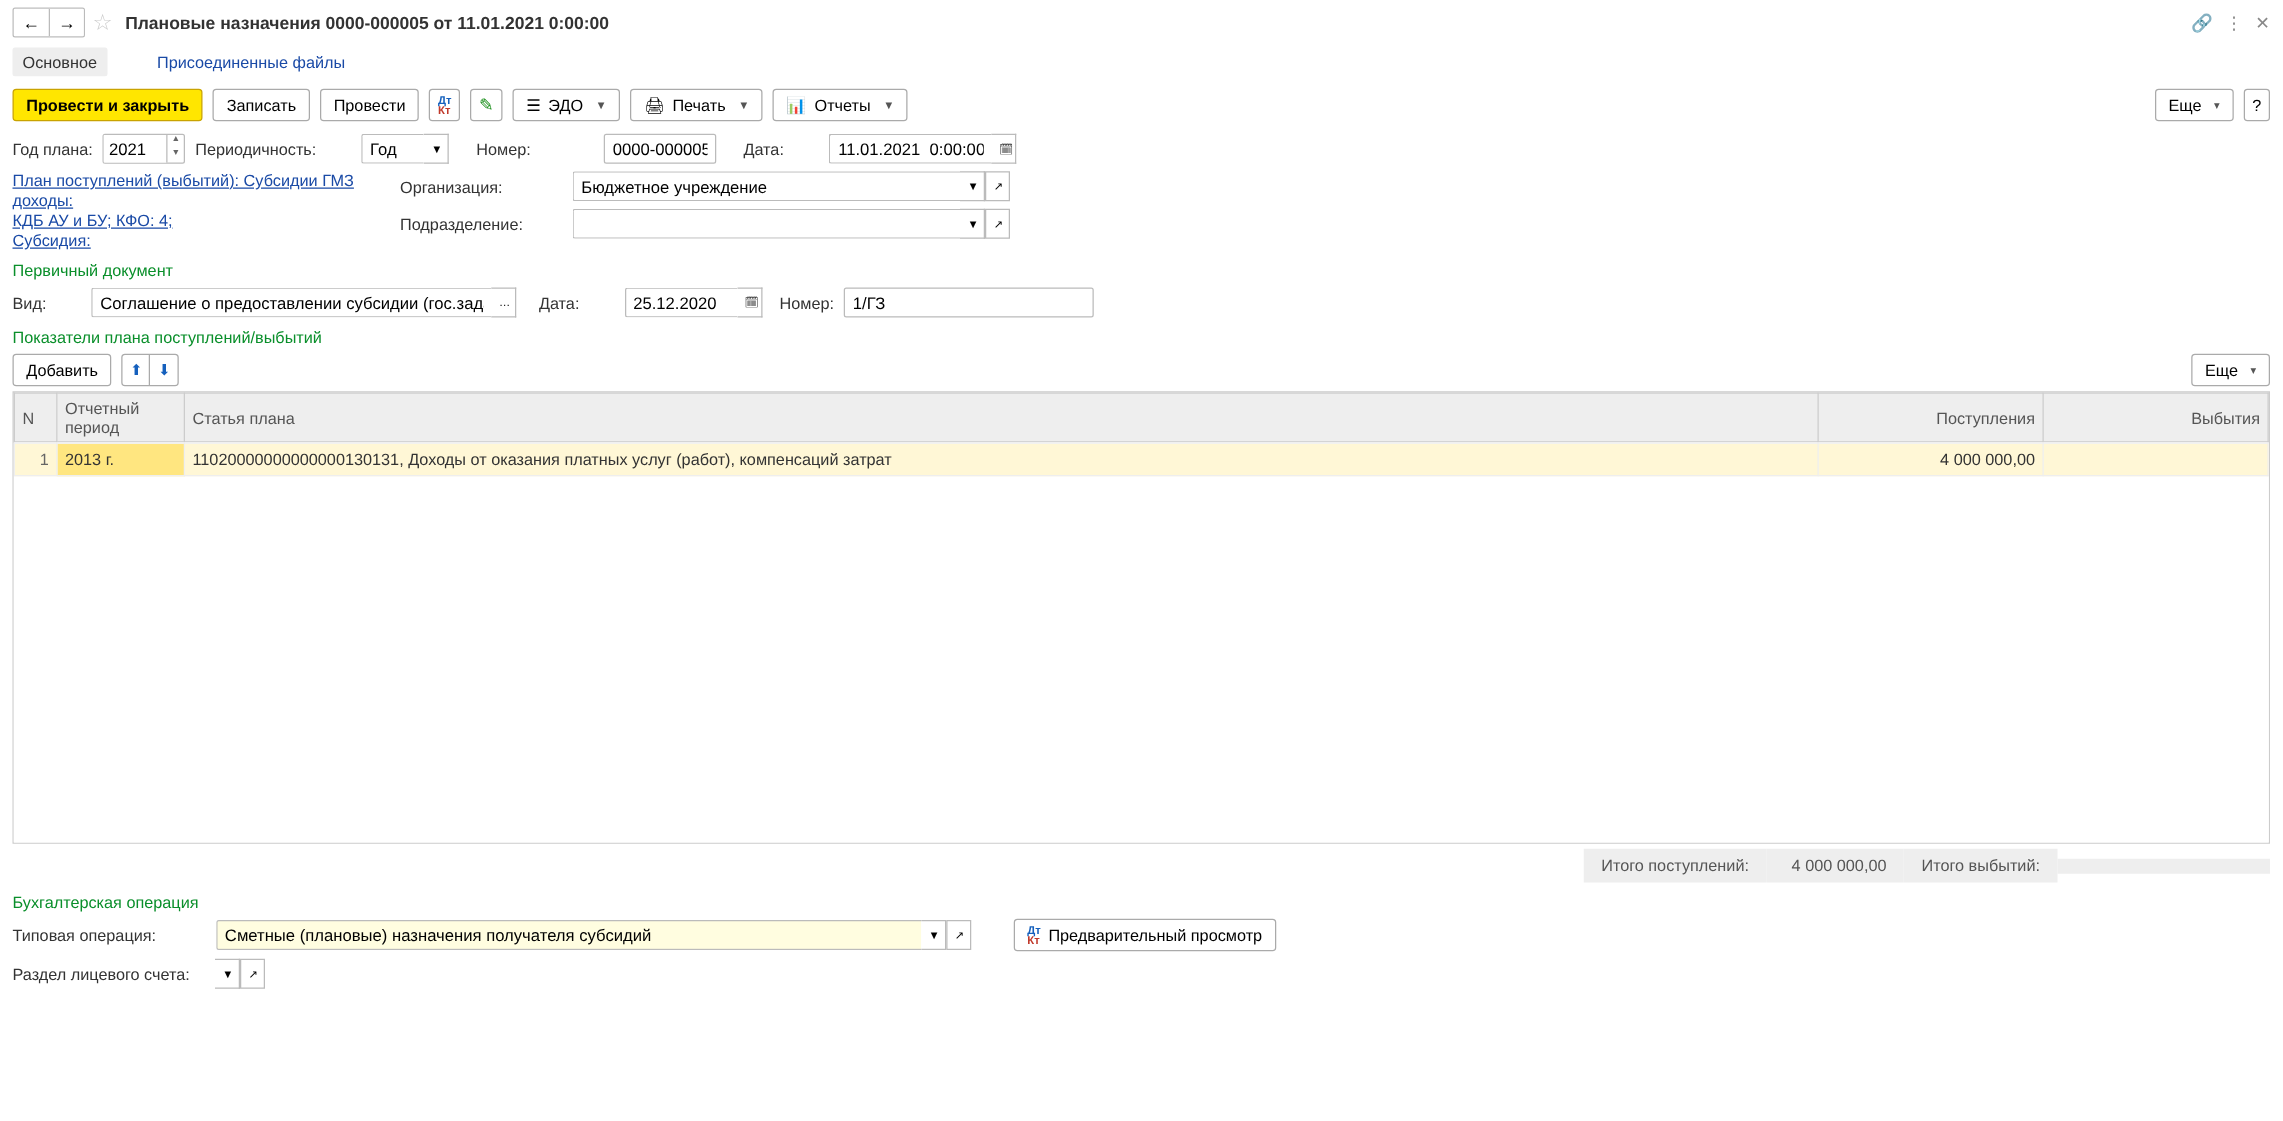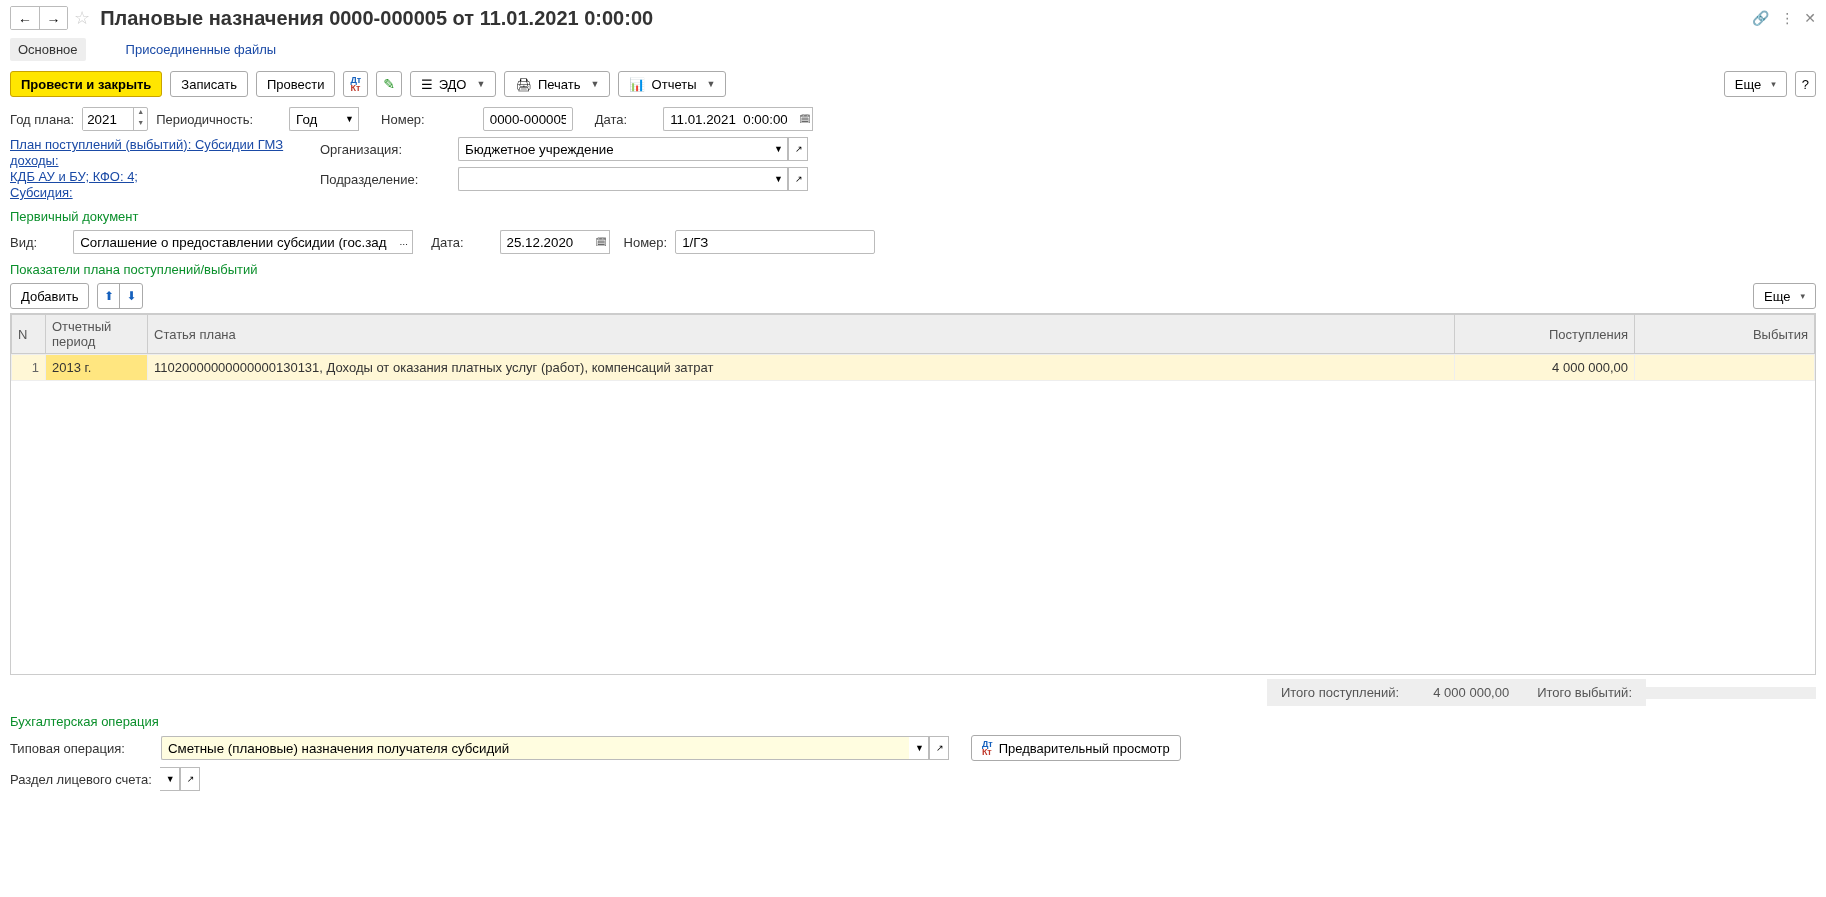--- a/index.html
+++ b/index.html
@@ -5,21 +5,21 @@
   * { box-sizing: border-box; }
   html, body { margin:0; padding:0; font-family: Arial, sans-serif; font-size:13px; color:#333; background:#fff; }
   body { padding: 6px 10px; }
 
   
   .hdr { display:flex; align-items:center; gap:6px; margin-bottom:8px; }
   .nav-btns { border:1px solid #bbb; border-radius:2px; overflow:hidden; display:flex; }
   .nav-btns button { width:28px; height:22px; border:none; background:#fff; cursor:pointer; font-size:14px; line-height:1; }
   .nav-btns button + button { border-left:1px solid #bbb; }
   .star { color:#ccc; font-size:18px; cursor:pointer; }
-  .title { font-size:20px; font-weight:bold; margin-left:4px; }
+  .title { font-size:14px; font-weight:bold; margin-left:4px; }
   .hdr-right { margin-left:auto; display:flex; align-items:center; gap:10px; color:#888; }
   .icon-btn { cursor:pointer; font-size:14px; }
 
   
   .tabs { display:flex; gap:32px; margin:4px 0 10px 0; }
   .tabs .tab { color:#1a4aa6; cursor:pointer; padding:4px 8px; }
   .tabs .tab.active { background:#eee; color:#333; border-radius:2px; }
 
   
   .toolbar { display:flex; align-items:center; gap:8px; margin-bottom:10px; }
@@ -72,21 +72,21 @@
   table.grid td.num, table.grid th.num { text-align:right; }
   table.grid td.rn { text-align:right; color:#666; }
   .grid-body { height:320px; overflow:auto; background:#fff; }
 
   .totals { display:flex; justify-content:flex-end; gap:0; margin-top:4px; align-items:center; }
   .totals .tot { background:#eee; padding:6px 14px; color:#555; font-size:13px; }
   .totals .tot.val { min-width:110px; text-align:right; }
   .totals .tot.wide { min-width:170px; }
 
   
-  .bottom-row { display:flex; gap:8px; align-items:center; margin-top:6px; }
+  .bottom-row { display:flex; gap:20px; align-items:center; margin-top:6px; }
 
   .hl-yellow input { background:#fffde0; }
 </style>
 </head>
 <body>
 
 <div class="hdr">
   <div class="nav-btns">
     <button>←</button>
     <button>→</button>
@@ -258,21 +258,21 @@
   <span class="tot">Итого поступлений:</span>
   <span class="tot val">4 000 000,00</span>
   <span class="tot">Итого выбытий:</span>
   <span class="tot val wide"></span>
 </div>
 
 <div class="section-title">Бухгалтерская операция</div>
 <div class="bottom-row">
   <span class="lbl">Типовая операция:</span>
   <span class="combo hl-yellow">
-    <input style="width: 748px;" value="Сметные (плановые) назначения получателя субсидий">
+    <input style="width: 564px;" value="Сметные (плановые) назначения получателя субсидий">
     <button class="cbtn">▼</button>
     <button class="cbtn">↗</button>
   </span>
   <button class="btn" style="margin-left:14px">
     <span class="dtkt"><span class="dt">Дт</span><br><span class="kt">Кт</span></span>
     <span>Предварительный просмотр</span>
   </button>
 </div>
 <div class="bottom-row">
   <span class="lbl">Раздел лицевого счета:</span>

